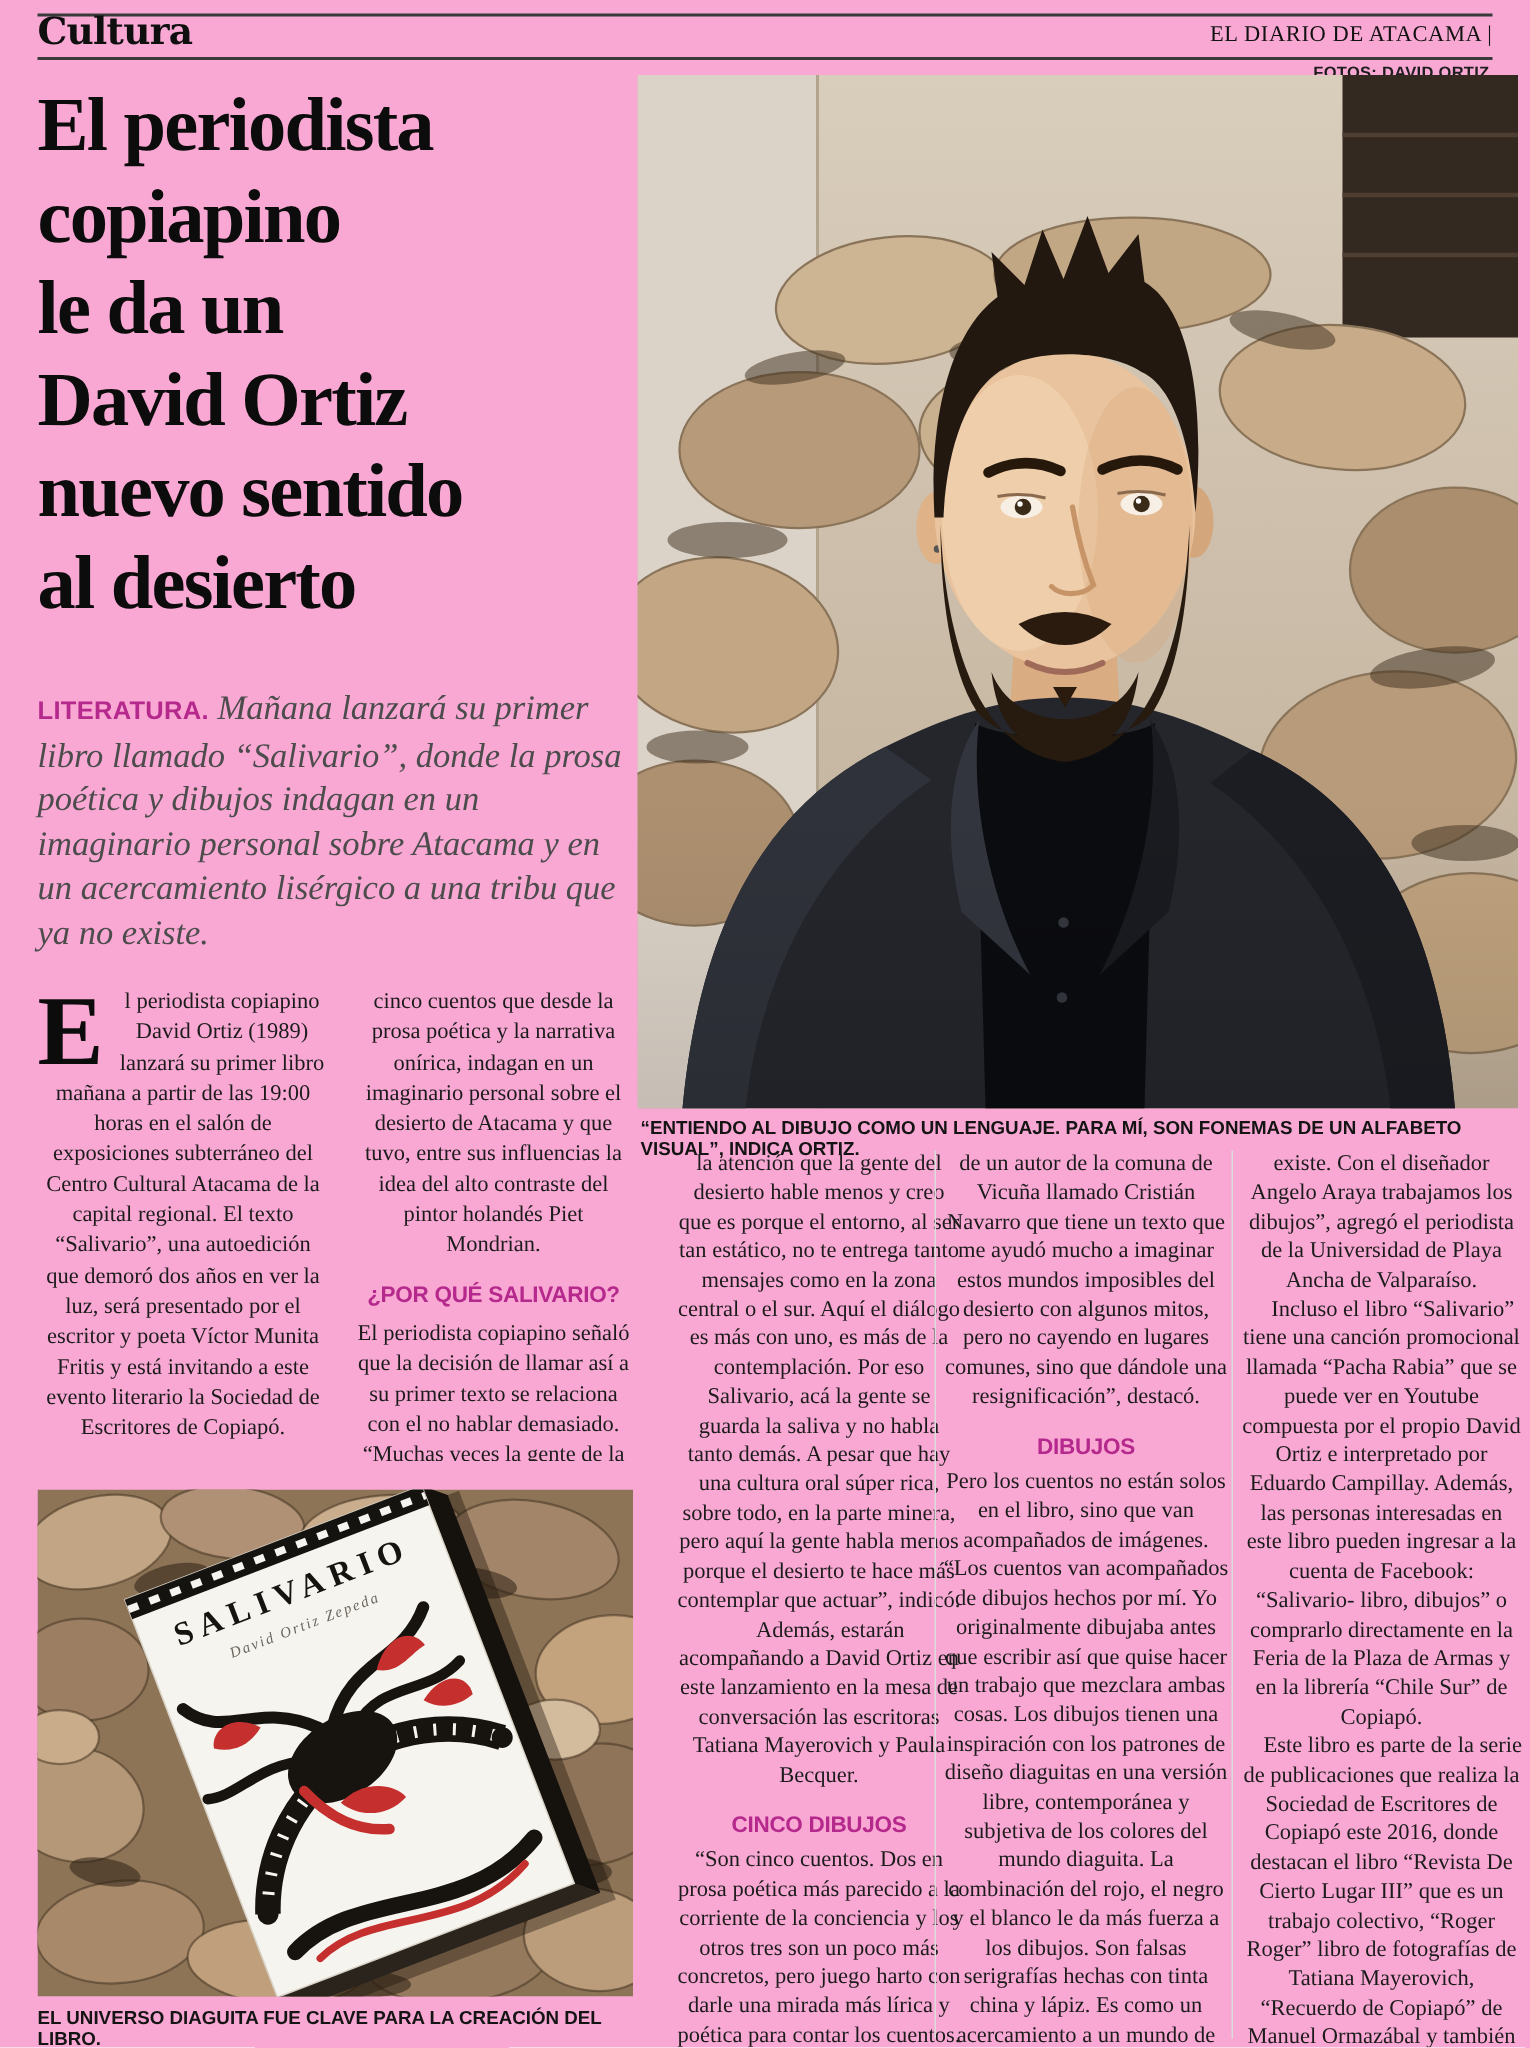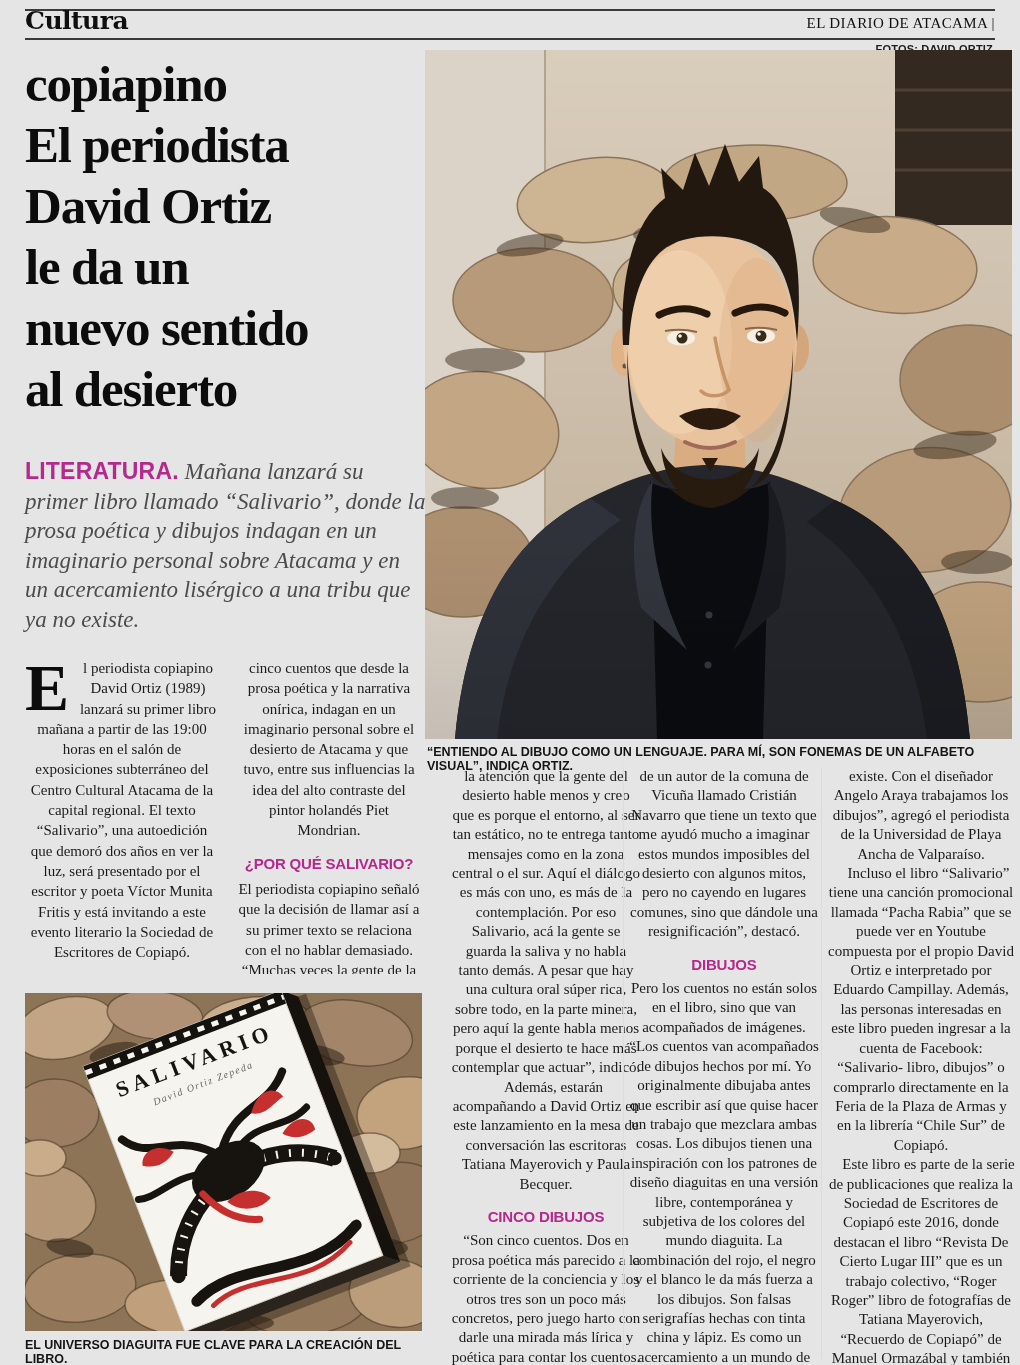--- a/index.html
+++ b/index.html
@@ -1,30 +1,30 @@
 <!DOCTYPE html>
 <html><head>
 <meta charset="utf-8">
 <style>
   html,body{margin:0;padding:0;background:#ffffff;}
-  .page{position:relative;width:1020px;height:1365px;background:#e5e5e5;overflow:hidden;
+  .page{position:relative;width:1020px;height:1365px;background:#f9a8d4;overflow:hidden;
         font-family:"Liberation Serif",serif;color:#1b1b1b;}
   .rule{position:absolute;left:25px;width:970px;height:1.5px;background:#3a3a3a;}
   .r1{top:9px}.r2{top:38px}
   .section{position:absolute;left:25px;top:6px;font-family:"DejaVu Serif",serif;
            font-weight:bold;font-size:25px;letter-spacing:-0.5px;color:#0f0f0f;}
   .paper{position:absolute;right:25px;top:15px;font-size:15px;color:#111;letter-spacing:0.4px;}
   .fotos{position:absolute;right:27px;top:43px;font-family:"Liberation Sans",sans-serif;
          font-weight:bold;font-size:11px;color:#1d1d1d;letter-spacing:0.2px;}
   .headline{position:absolute;left:25px;top:54px;width:402px;font-weight:bold;
             font-size:51px;line-height:61px;letter-spacing:-1.2px;color:#0c0c0c;}
   .lead{position:absolute;left:25px;top:457px;width:402px;font-size:23px;line-height:29.5px;
         font-style:italic;color:#4c4c4c;}
   .kicker{font-style:normal;font-weight:bold;font-family:"Liberation Sans",sans-serif;
-          color:#b5288c;font-size:23px;letter-spacing:0.2px;}
+          color:#b5288c;font-size:17px;letter-spacing:0.2px;}
   .photo{position:absolute;}
   .portrait{left:425px;top:50px;width:587px;height:689px;}
   .portrait-cap{position:absolute;left:427px;top:745px;width:586px;
         font-family:"Liberation Sans",sans-serif;font-weight:bold;font-size:12.5px;color:#141414;}
   .book{left:25px;top:993px;width:397px;height:338px;}
   .book-cap{position:absolute;left:25px;top:1338px;width:397px;
         font-family:"Liberation Sans",sans-serif;font-weight:bold;font-size:12.5px;color:#141414;}
   .col{position:absolute;font-size:15px;line-height:20.3px;text-align:justify;overflow:hidden;}
   .col p{margin:0;text-align:center;}
   .col p.ind{text-indent:15px;}
@@ -45,24 +45,24 @@
 
 <div class="page">
 
   <div class="rule r1"></div>
   <div class="section">Cultura</div>
   <div class="paper">EL DIARIO DE ATACAMA |</div>
   <div class="rule r2"></div>
   <div class="fotos">FOTOS: DAVID ORTIZ</div>
 
   <div class="headline">
+    <div>El periodista</div>
     <div>copiapino</div>
-    <div>El periodista</div>
+    <div>le da un</div>
     <div>David Ortiz</div>
-    <div>le da un</div>
     <div>nuevo sentido</div>
     <div>al desierto</div>
   </div>
 
   <div class="lead">
     <span class="kicker">LITERATURA.</span><span> Mañana lanzará su primer libro llamado “Salivario”, donde la prosa poética y dibujos indagan en un imaginario personal sobre Atacama y en un acercamiento lisérgico a una tribu que ya no existe.</span>
   </div>
 
   <div class="photo portrait">
     <svg width="587" height="689" viewBox="0 0 587 689" xmlns="http://www.w3.org/2000/svg">

